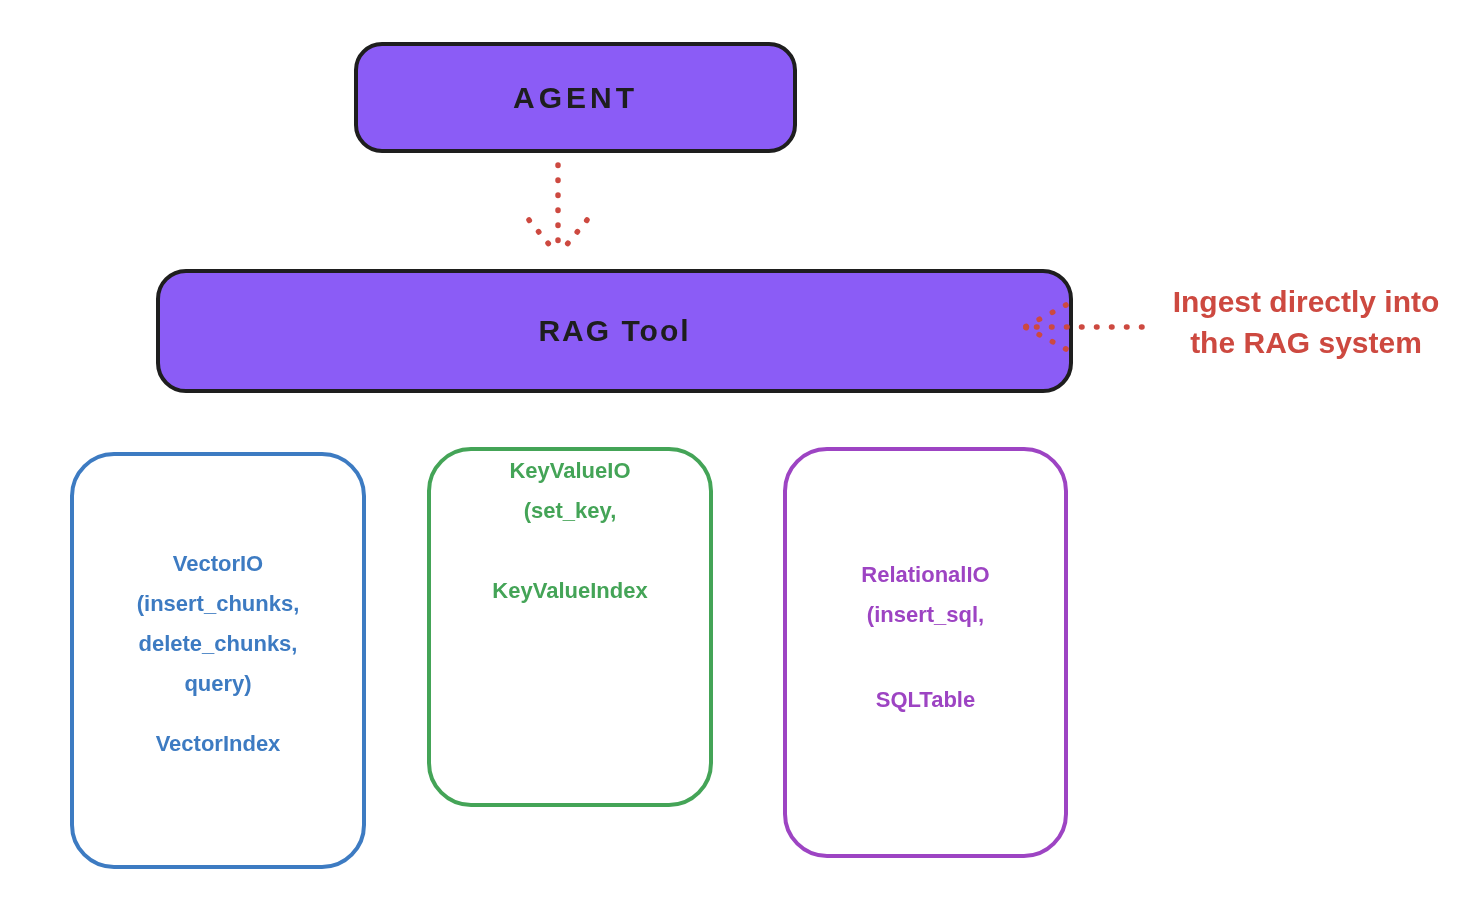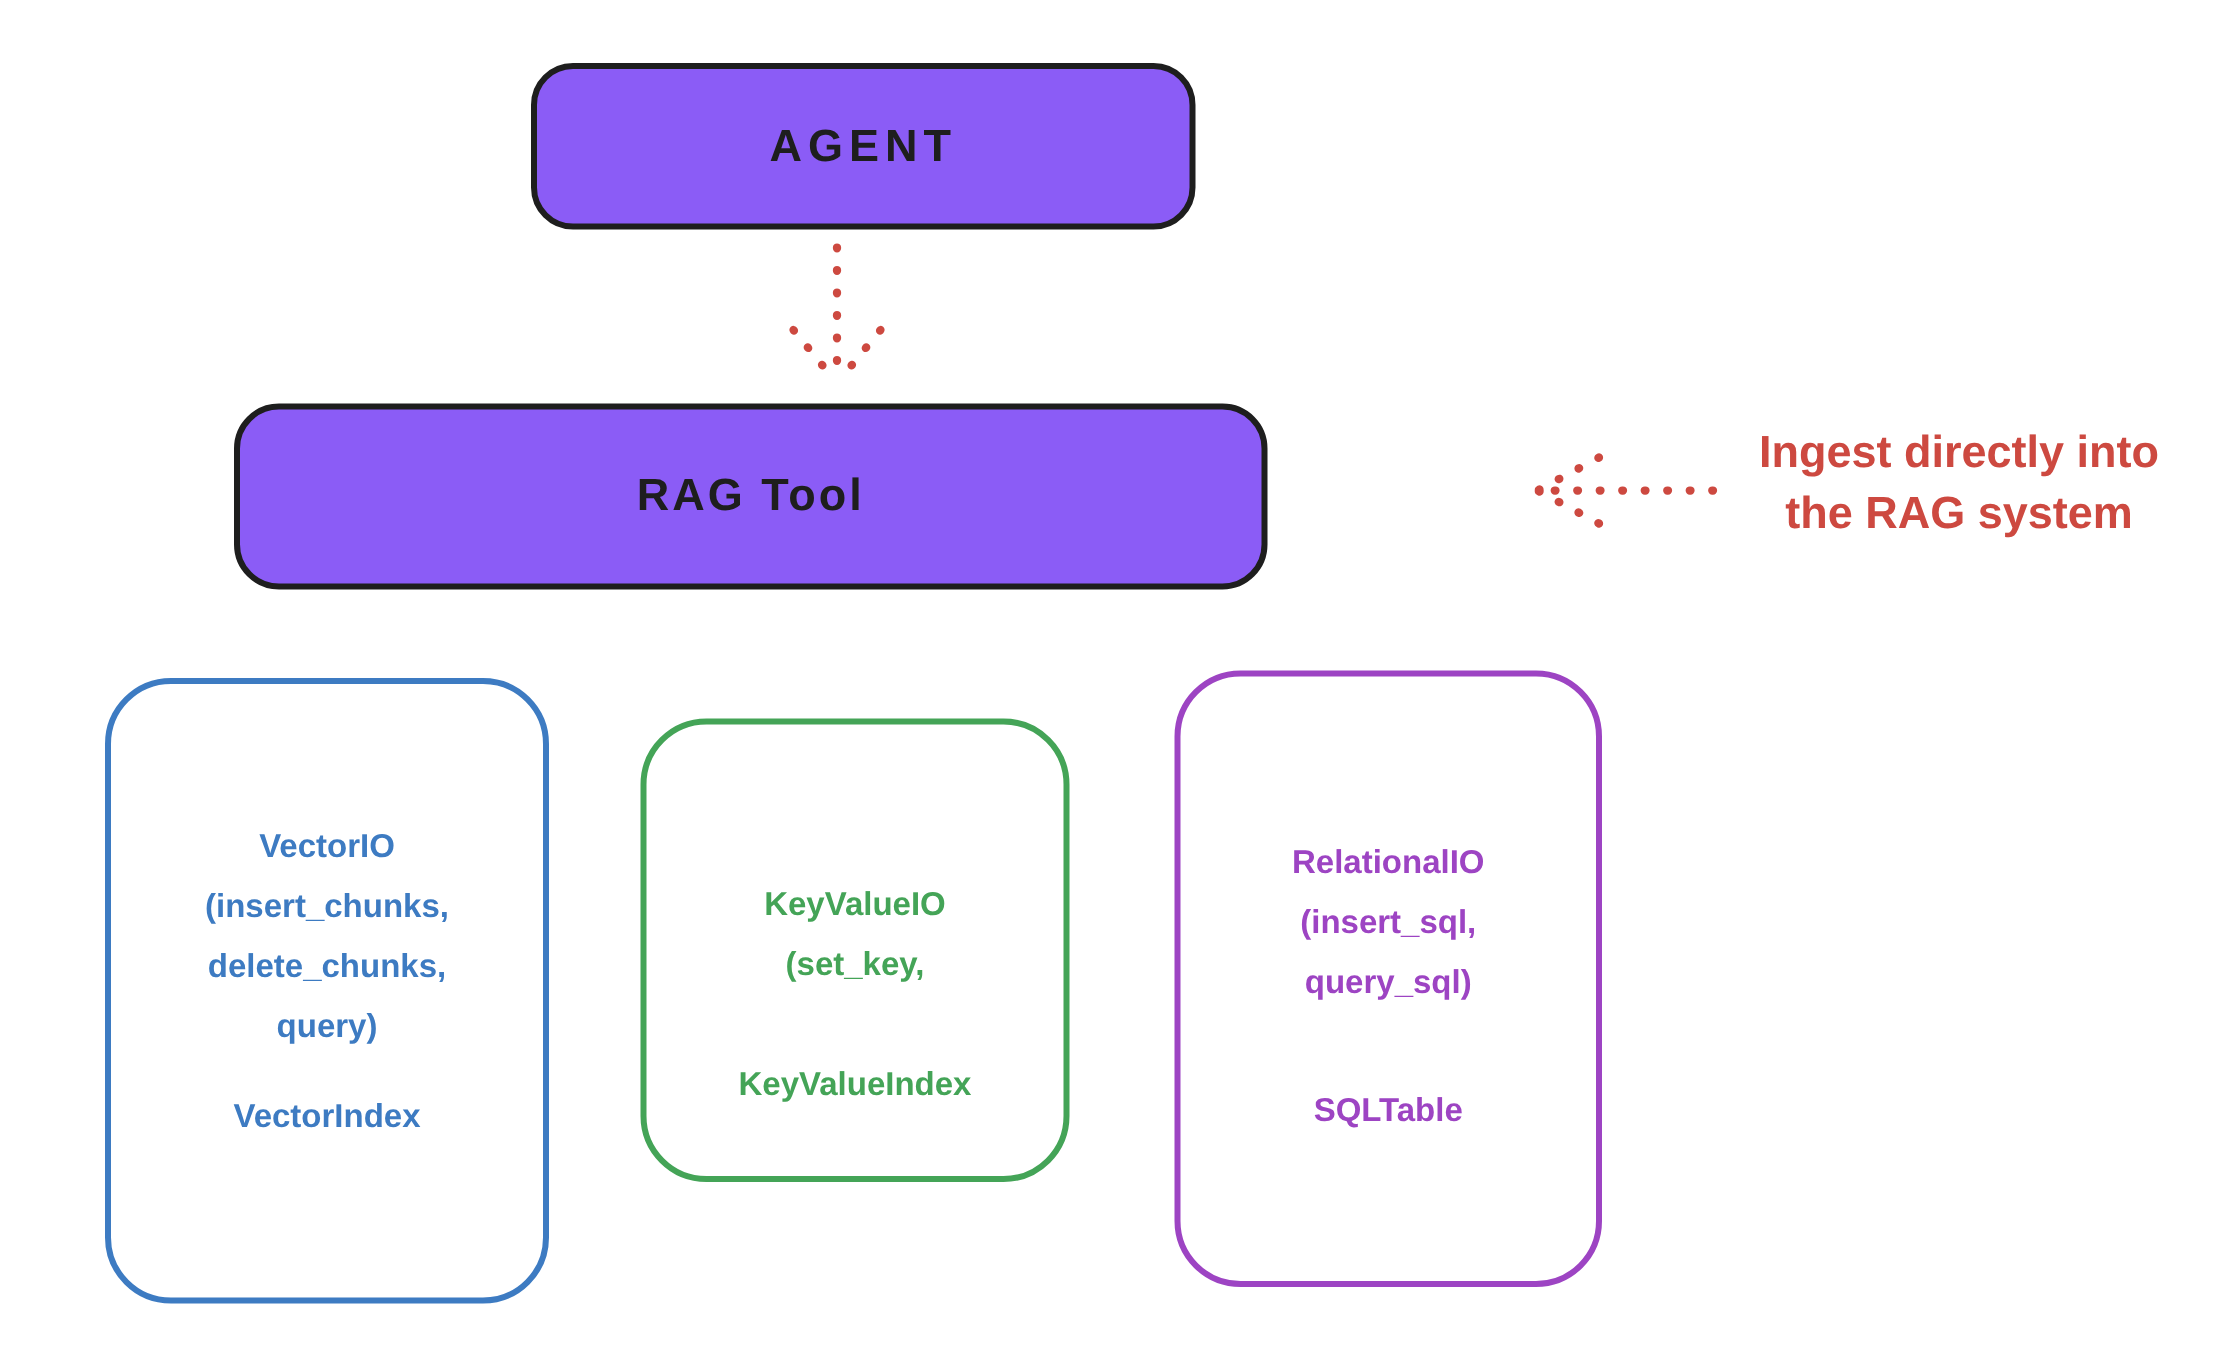--- a/index.html
+++ b/index.html
@@ -32,21 +32,21 @@
     left: 354px; top: 42px;
     width: 443px; height: 111px;
   }
   .agent-box .label {
     font-size: 30px;
     font-weight: 700;
     letter-spacing: 4px;
   }
   .rag-box {
     left: 156px; top: 269px;
-    width: 689px; height: 124px;
+    width: 917px; height: 124px;
     border-radius: 30px;
     align-items: center;
   }
   .rag-box .label {
     font-size: 30px;
     font-weight: 600;
     letter-spacing: 2px;
   }
   .arrow-svg {
     position: absolute;
@@ -76,25 +76,23 @@
   }
   .store-blue {
     left: 70px; top: 452px;
     width: 296px; height: 417px;
     border-color: #3d7bc2;
     color: #3d7bc2;
     padding-top: 88px;
   }
   .store-green {
     left: 427px; top: 447px;
-    width: 286px; height: 309px;
+    width: 286px; height: 360px;
     border-color: #44a457;
     color: #44a457;
-    padding-top: 100px;
-    margin-top: 32px;
   }
   .store-purple {
     left: 783px; top: 447px;
     width: 285px; height: 411px;
     border-color: #9d44c3;
     color: #9d44c3;
     padding-top: 104px;
   }
   .index-label { margin-top: 20px; }
   .store-green .index-label { margin-top: 40px; }
@@ -147,17 +145,16 @@
 
   <div class="store-box store-green">
     <div>KeyValueIO</div>
     <div>(set_key,</div>
     <div class="index-label">KeyValueIndex</div>
   </div>
 
   <div class="store-box store-purple">
     <div>RelationalIO</div>
     <div>(insert_sql,</div>
-    <div>query_sql)</div>
     <div class="index-label">SQLTable</div>
   </div>
 
 </div>
 
 </body></html>

